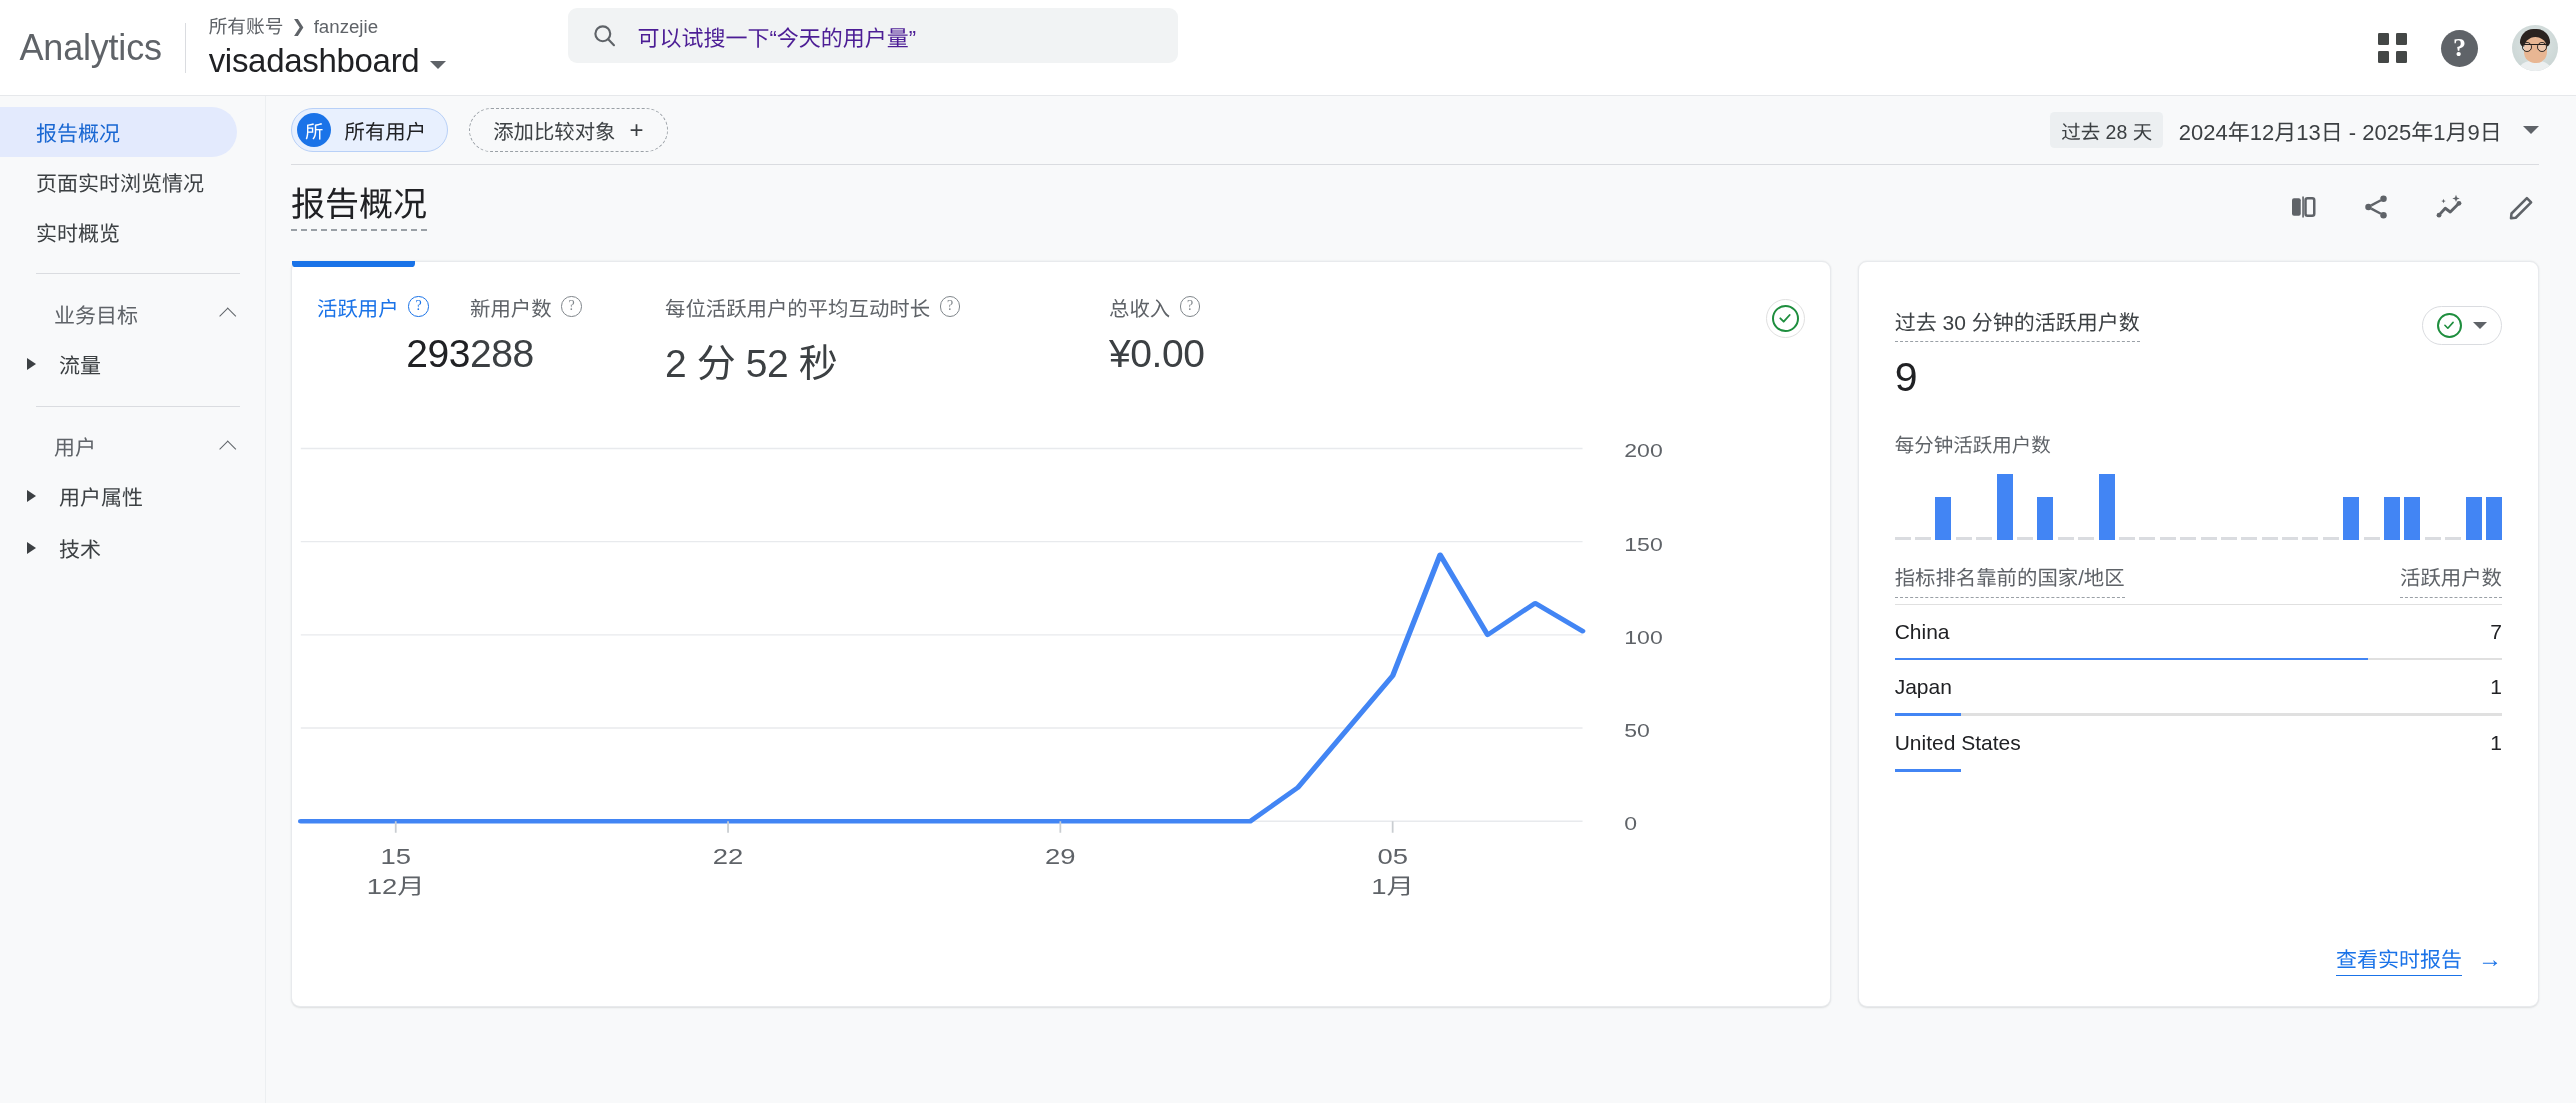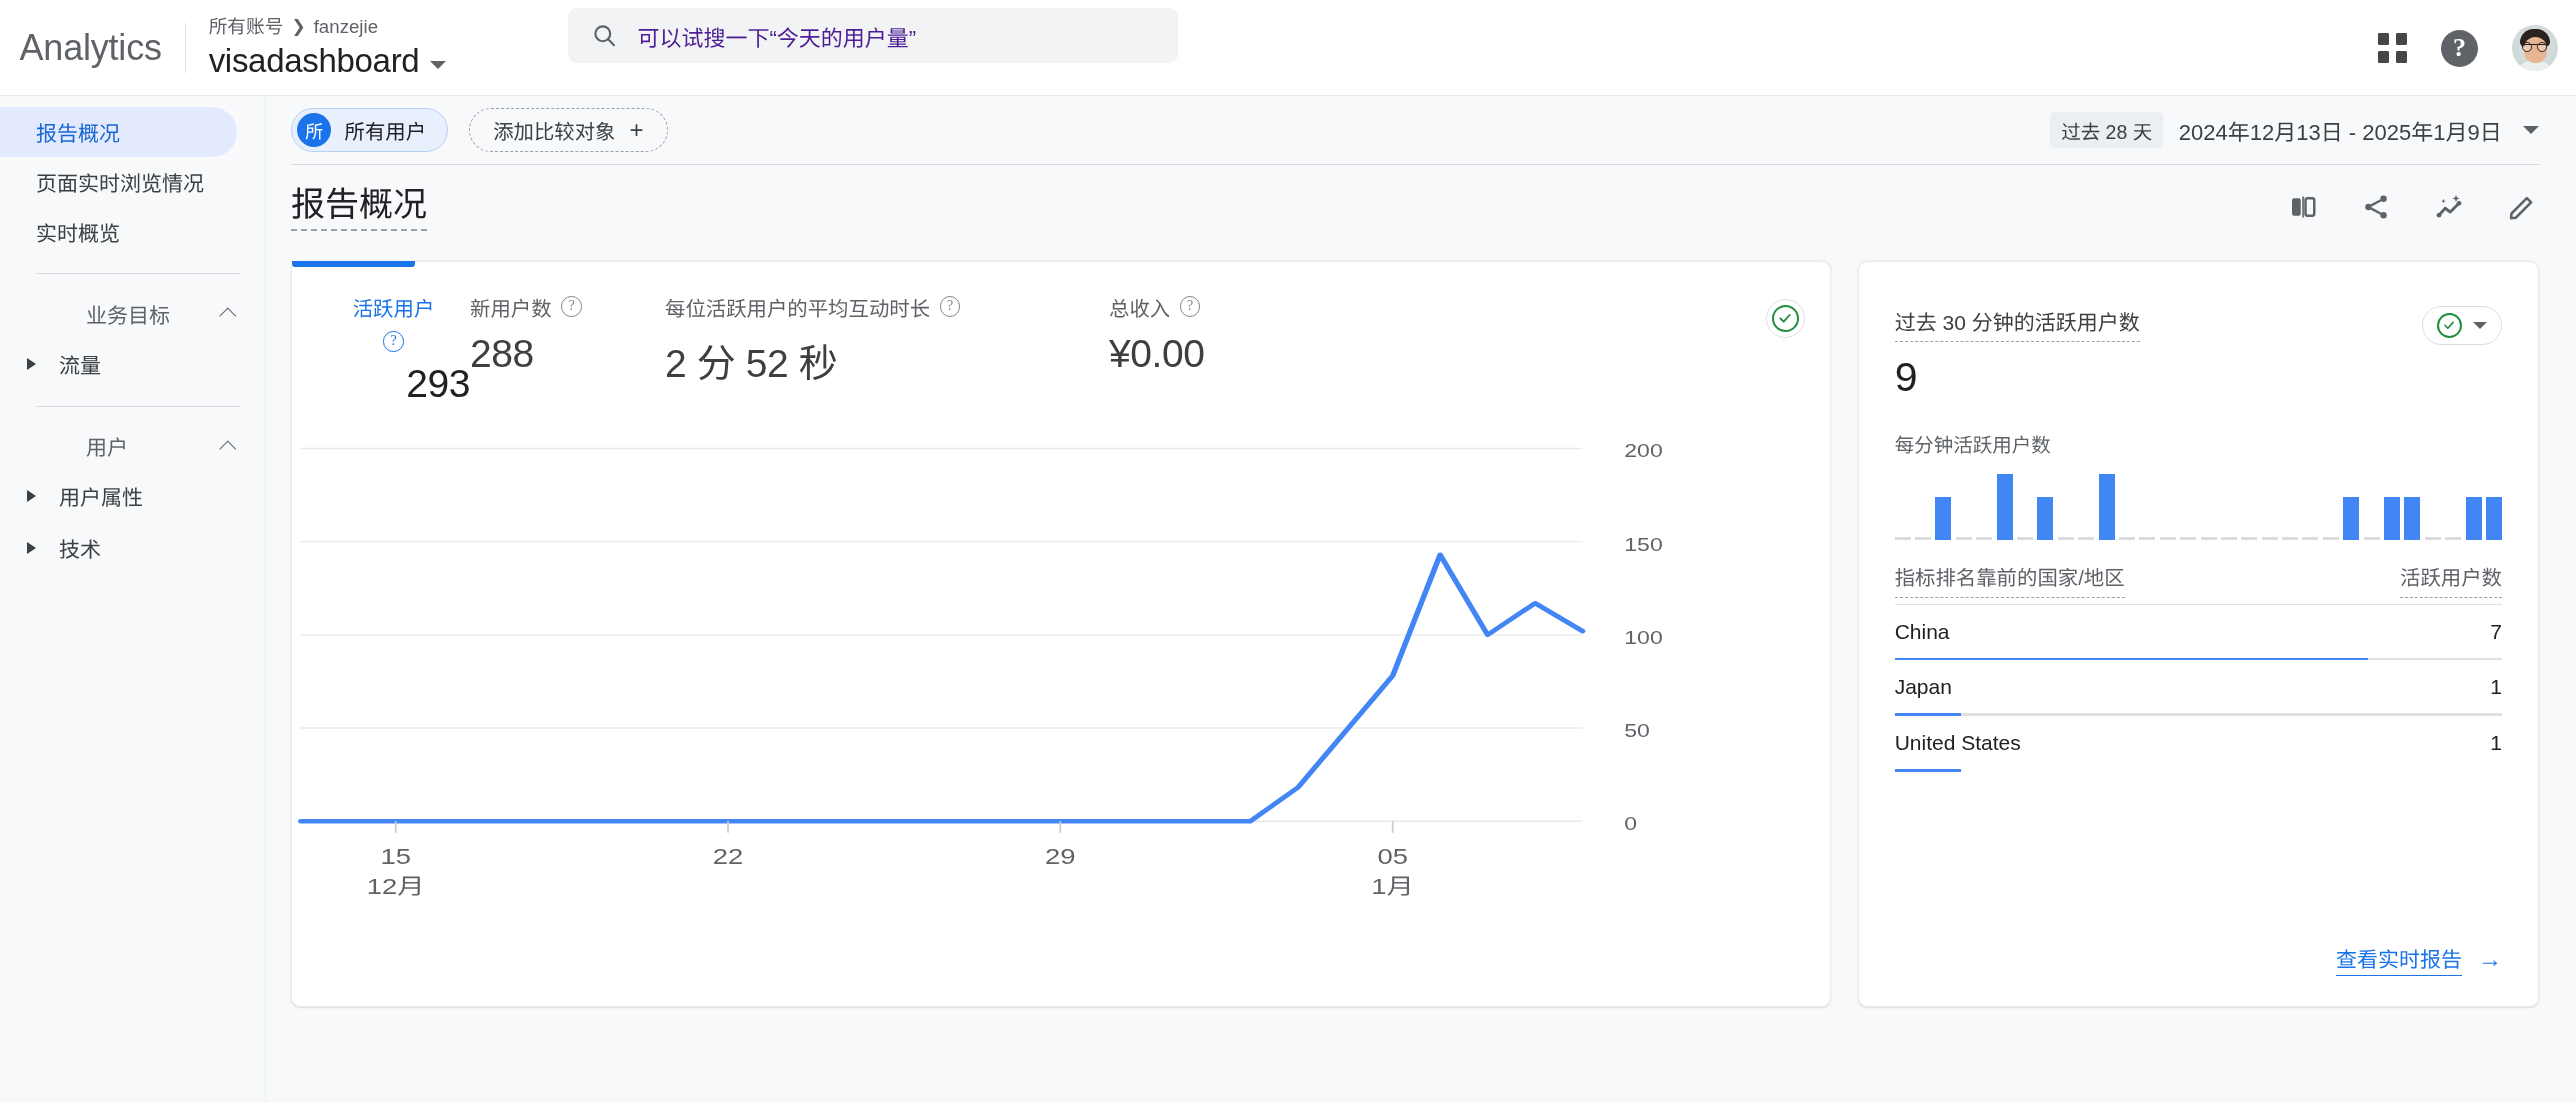--- a/index.html
+++ b/index.html
@@ -88,21 +88,21 @@
   }
   .nav-item {
     height: 50px; display: flex; align-items: center;
     padding-left: 36px; font-size: 21px; color: #3c4043;
     border-radius: 0 25px 25px 0; margin-right: 28px; cursor: pointer;
   }
   .nav-item.active { background: #e3eafd; color: #1967d2; font-weight: 400; }
   .nav-divider { height: 0.9px; background: #dadce0; margin: 16px 25px 16px 36px; }
   .nav-group {
     height: 48px; display: flex; align-items: center; justify-content: space-between;
-    padding: 0 32px 0 54px; font-size: 21px; color: #5f6368; cursor: pointer; margin-left: 32px;
+    padding: 0 32px 0 54px; font-size: 21px; color: #5f6368; cursor: pointer;
   }
   .chev-up { width: 11.5px; height: 11.5px; border-left: 1.8px solid #5f6368; border-top: 1.8px solid #5f6368; transform: rotate(45deg); margin-top: 4.4px; }
   .nav-sub {
     height: 52px; display: flex; align-items: center; gap: 23px;
     padding-left: 27px; font-size: 21px; color: #3c4043; cursor: pointer;
   }
   .tri-right { width: 0; height: 0; border-top: 6.2px solid transparent; border-bottom: 6.2px solid transparent; border-left: 9px solid #3c4043; }
 
   
   .main { flex: 1; background: #f8f9fa; position: relative; overflow: hidden; }
@@ -156,21 +156,21 @@
     box-shadow: 0 0.9px 1.8px rgba(60,64,67,.14);
     position: relative;
   }
   .card-left { flex: 1 1 auto; }
   .card-right { flex: 0 0 671px; }
 
   
   .metricrow { display: flex; padding: 0 25px; position: relative; height: 135px; }
   .metric { padding: 30px 0 0 0; margin-right: 0; position: relative; }
   .metric-label { font-size: 20.4px; color: #5f6368; display: flex; align-items: center; gap: 9.8px; }
-  .metric.active .metric-label { color: #1a73e8; flex-direction: column; }
+  .metric.active .metric-label { color: #1a73e8; }
   .metric-val { font-size: 39px; color: #3c4043; font-weight: 400; margin-top: 10.7px; letter-spacing: -0.4px; }
   .metric.active .metric-val { color: #202124; text-align: right; }
   .qmark {
     width: 20.4px; height: 20.4px; border-radius: 50%; border: 1.4px solid #80868b;
     color: #80868b; font-size: 14px; line-height: 18px; text-align: center;
     font-family: "Liberation Serif", serif; cursor: pointer;
   }
   .metric.active .qmark { border-color: #1a73e8; color: #1a73e8; }
   .tab-ind {
     position: absolute; top: -0.9px; left: 0; width: 123px; height: 6.2px;

